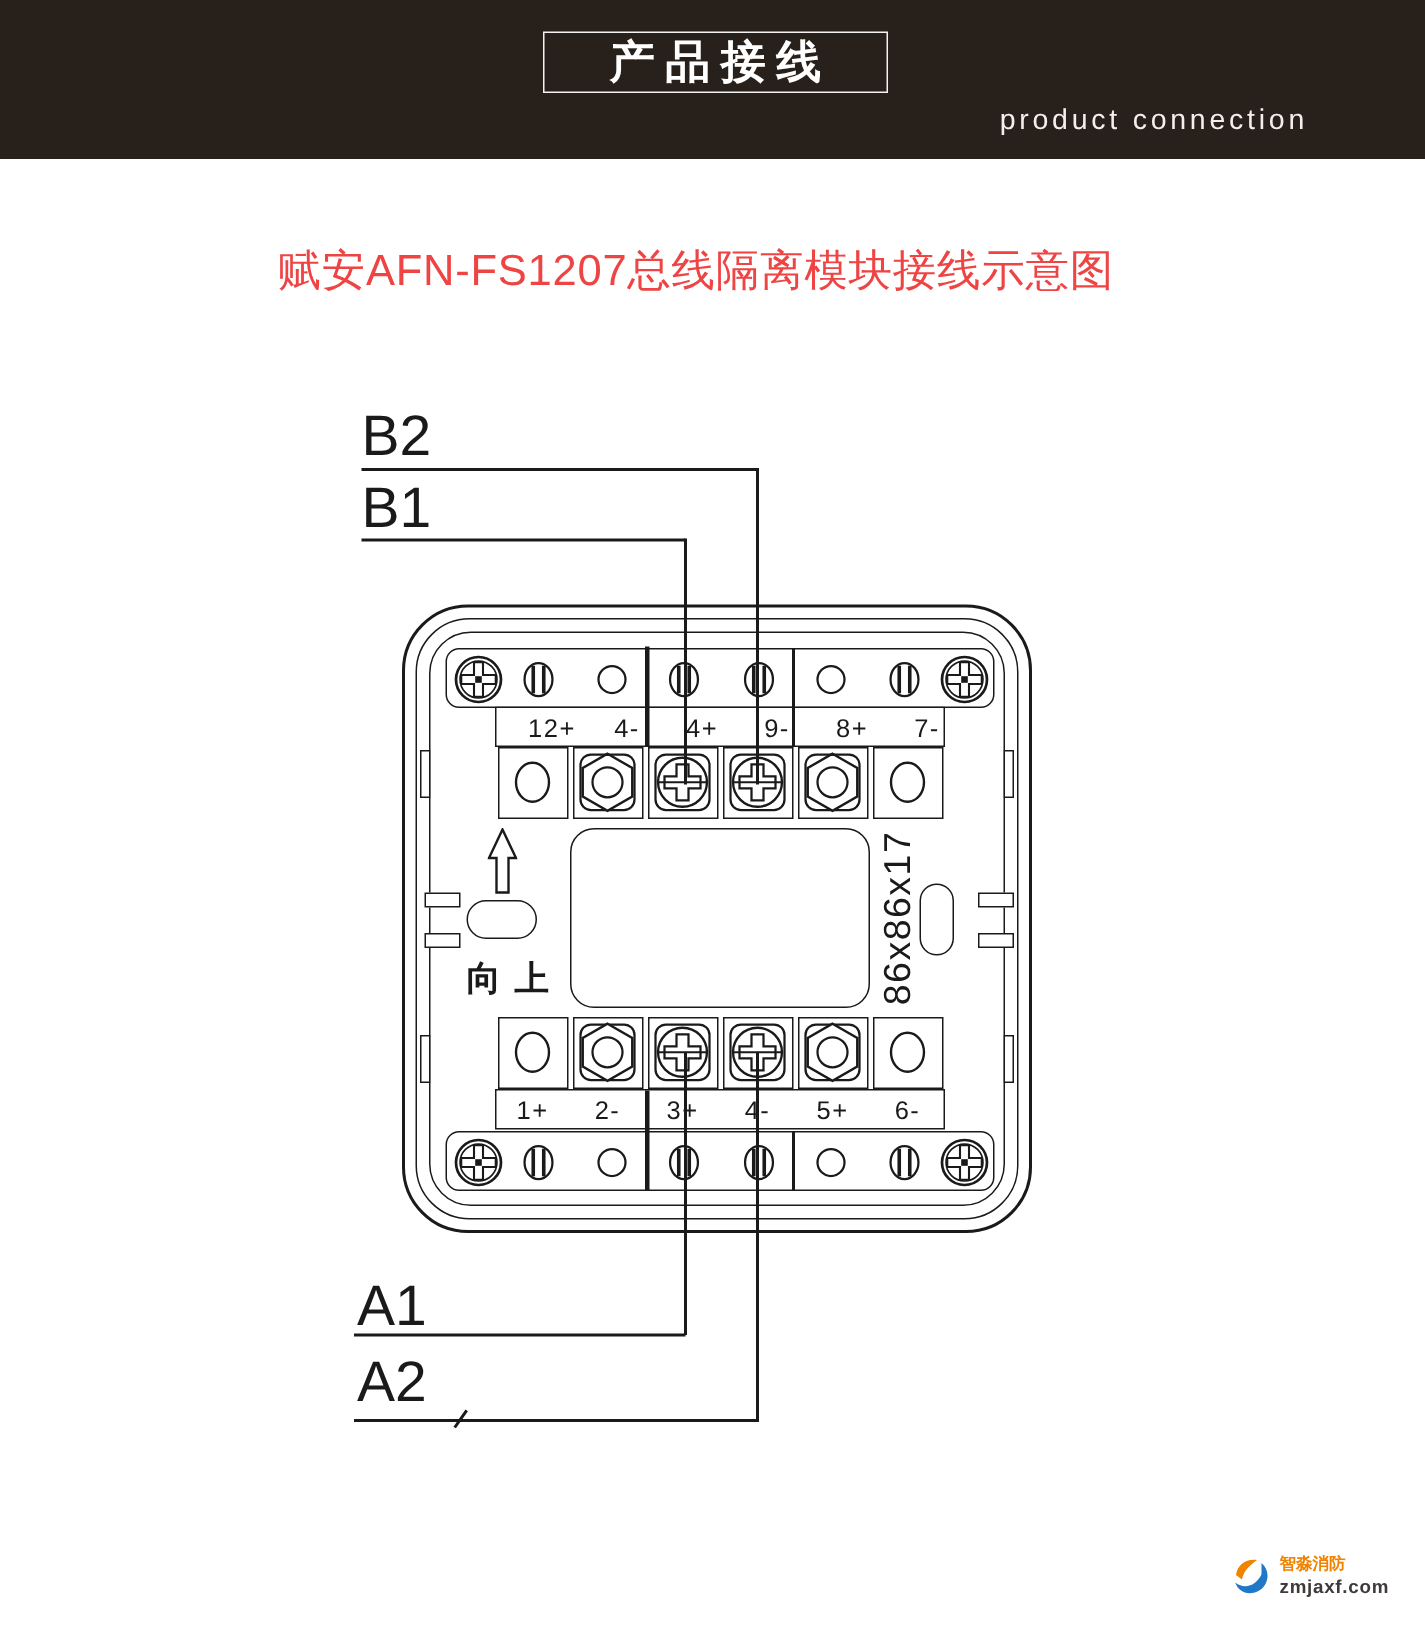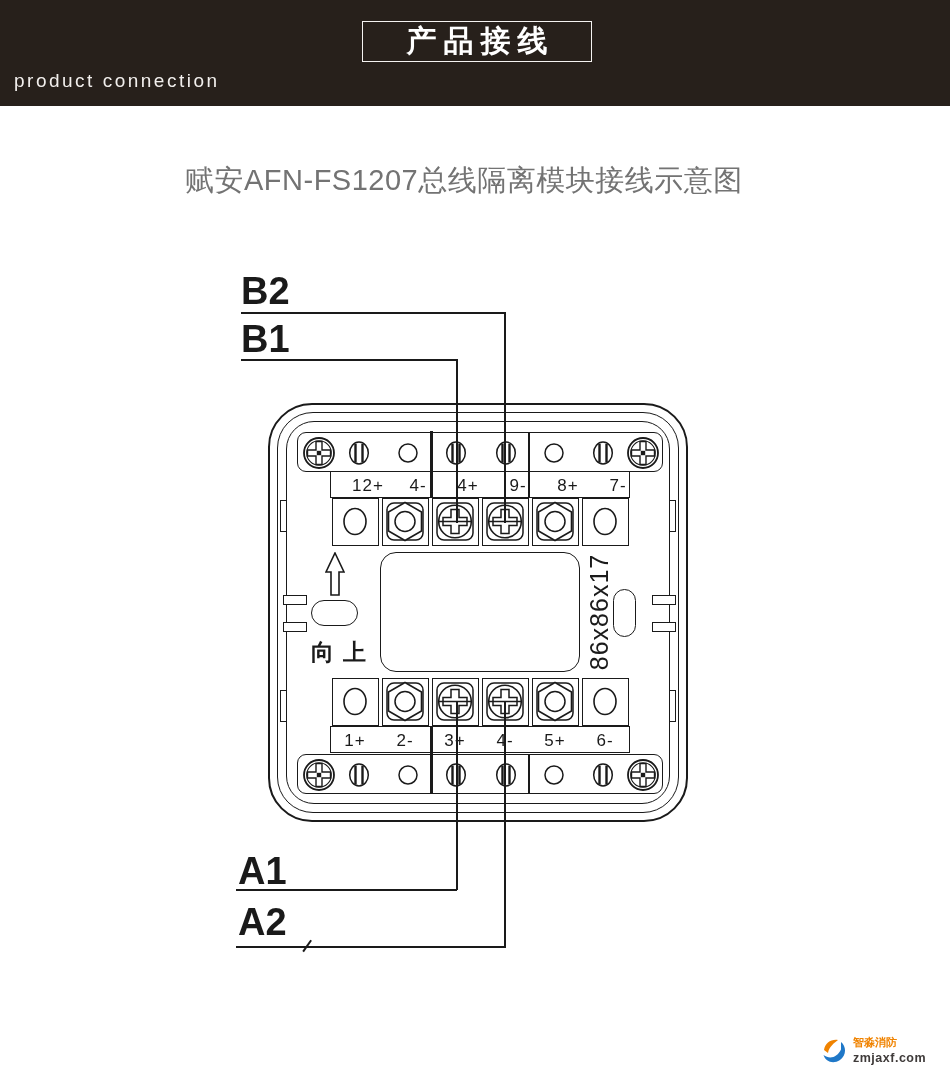--- a/index.html
+++ b/index.html
@@ -4,29 +4,29 @@
 <style>
   html,body{margin:0;padding:0;background:#ffffff;}
   .page{position:relative;width:950px;height:1090px;background:#fff;overflow:hidden;
         font-family:"Liberation Sans","DejaVu Sans",sans-serif;}
   
   .banner{position:absolute;left:0;top:0;width:950px;height:106px;background:#27201b;}
   .banner-box{position:absolute;left:362px;top:21px;width:230px;height:41px;
               border:1.5px solid #f5f3f1;box-sizing:border-box;
               display:flex;align-items:center;justify-content:center;}
   .banner-box span{color:#fff;font-size:30px;font-weight:600;letter-spacing:7px;text-indent:7px;}
-  .banner-sub{position:absolute;left:0;top:70px;width:872px;text-align:left;
-              color:#f2efed;font-size:19px;letter-spacing:2.5px;padding-left:14px;}
+  .banner-sub{position:absolute;left:0;top:70px;width:872px;text-align:right;
+              color:#f2efed;font-size:19px;letter-spacing:2.5px;}
   
   .doc-title{position:absolute;left:185px;top:161px;font-size:29px;font-weight:500;
-             color:#737373;letter-spacing:0.5px;white-space:nowrap;}
+             color:#ef4444;letter-spacing:0.5px;white-space:nowrap;}
   
   .diagram{position:absolute;left:0;top:0;width:950px;height:1090px;}
   .wline{position:absolute;background:#1a1a1a;}
-  .wire-label{position:absolute;font-size:38px;font-weight:700;color:#1a1a1a;line-height:1;}
+  .wire-label{position:absolute;font-size:38px;font-weight:400;color:#1a1a1a;line-height:1;}
   
   .shell{position:absolute;border:1.6px solid #1a1a1a;box-sizing:border-box;background:transparent;}
   .s1{left:268px;top:403px;width:420px;height:419px;border-radius:44px;border-width:2px;}
   .s2{left:277px;top:412px;width:402px;height:401px;border-radius:36px;}
   .s3{left:286px;top:421px;width:384px;height:383px;border-radius:28px;}
   
   .strip{position:absolute;left:297px;width:366px;height:40px;border:1.6px solid #1a1a1a;
          border-radius:9px;box-sizing:border-box;background:#fff;}
   .strip-top{top:432px;}
   .strip-bottom{top:754px;}

